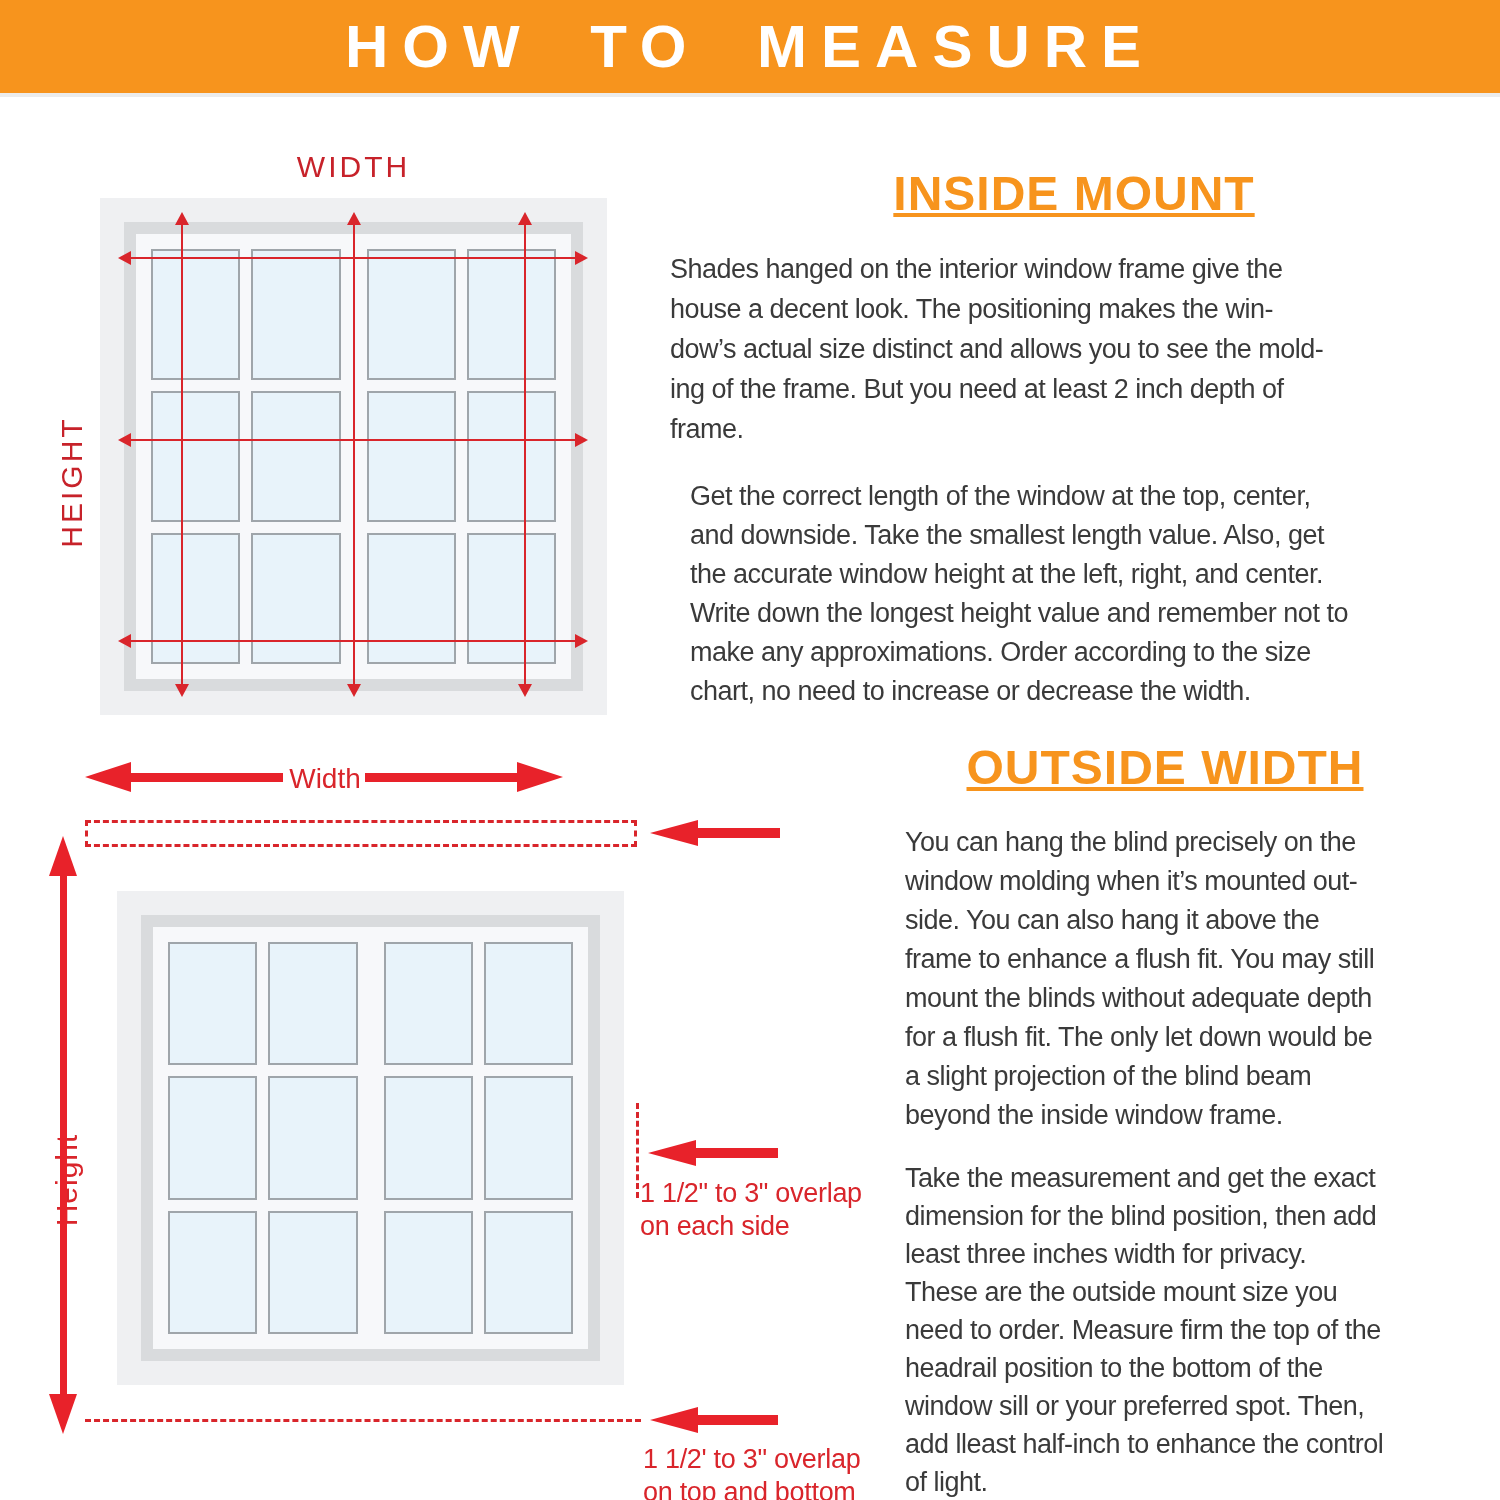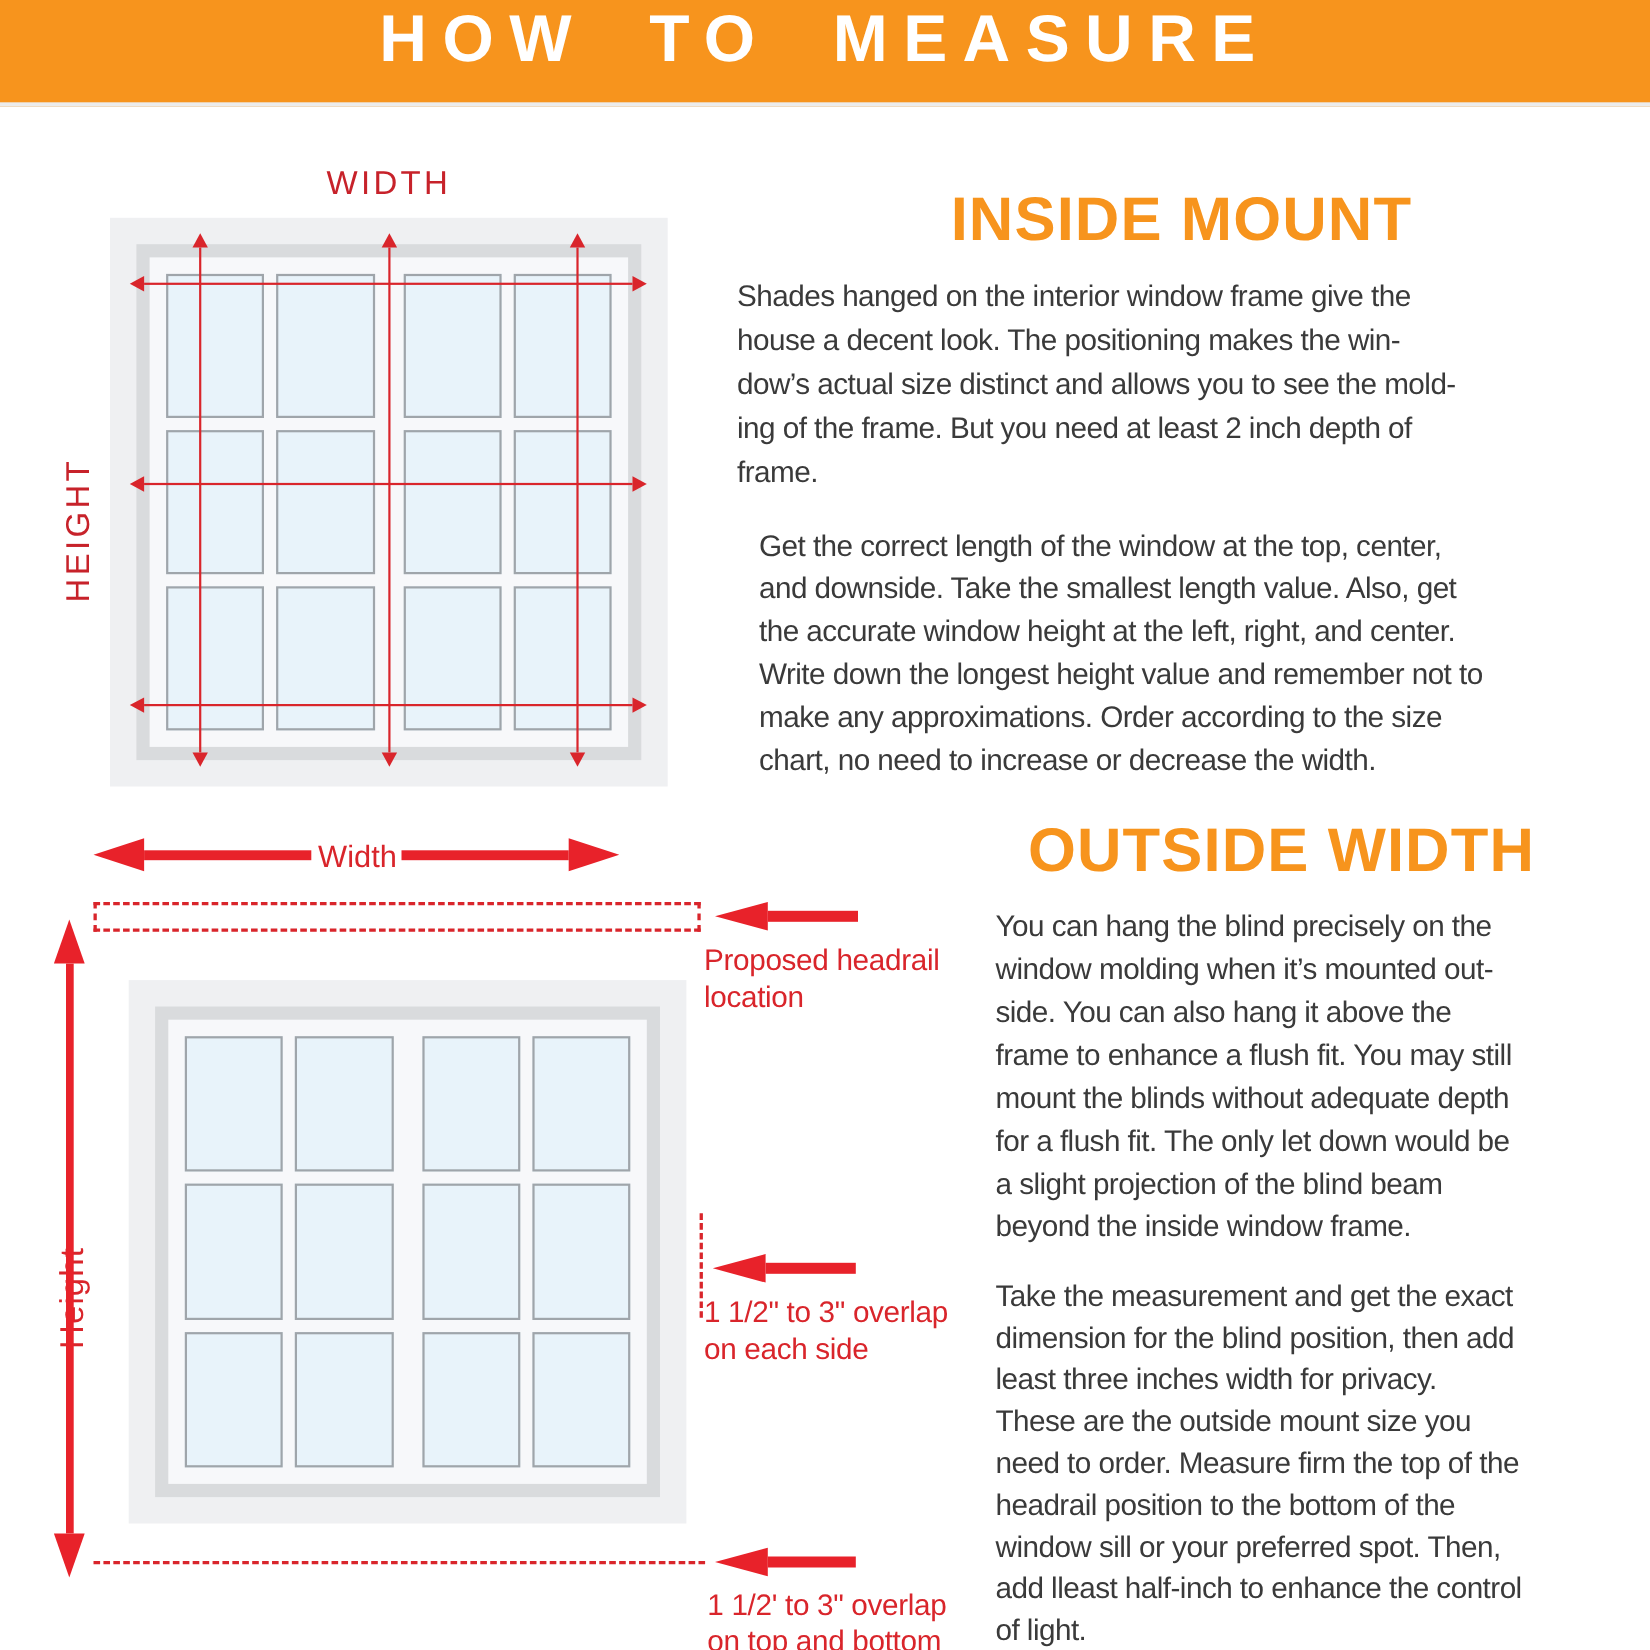--- a/index.html
+++ b/index.html
@@ -13,25 +13,25 @@
     --paneBorder:#9FA5AA;
     --frameOuter:#EFF0F2;
     --frameLip:#D9DBDD;
     --frameInner:#F7F8FA;
   }
   html,body{margin:0;padding:0;background:#fff;}
   .page{position:relative;width:1500px;height:1500px;background:#ffffff;overflow:hidden;
         font-family:"Liberation Sans", sans-serif;}
   
   .banner{position:absolute;left:0;top:0;width:1500px;height:97px;background:var(--orange);
-          display:flex;justify-content:center;border-bottom:4px solid #ececec;box-sizing:border-box;}
+          display:flex;align-items:center;justify-content:center;border-bottom:4px solid #ececec;box-sizing:border-box;}
   .banner h1{margin:0;color:#fff;font-size:60px;font-weight:bold;letter-spacing:14px;word-spacing:26px;}
   
   .para{position:absolute;color:var(--text);font-size:27px;letter-spacing:-0.5px;white-space:pre-line;}
-  .sec-heading{position:absolute;color:var(--orange);font-weight:bold;font-size:56px;text-align:center;letter-spacing:1px;}
+  .sec-heading{position:absolute;color:var(--orange);font-weight:bold;font-size:48px;text-align:center;letter-spacing:1px;text-decoration:underline;}
   .label{position:absolute;color:var(--labelRed);font-size:30px;letter-spacing:3px;}
   .note{position:absolute;color:var(--noteRed);font-size:27px;line-height:33px;white-space:pre-line;letter-spacing:-0.3px;}
   .rot{transform:translate(-50%,-50%) rotate(-90deg);white-space:nowrap;}
   
   .win{position:absolute;background:var(--frameOuter);}
   .win-lip{position:absolute;inset:24px;background:var(--frameLip);}
   .win-inner{position:absolute;inset:36px;background:var(--frameInner);}
   .win-panes{position:absolute;inset:51px;display:flex;}
   .sash{flex:1;display:grid;grid-template-columns:1fr 1fr;grid-template-rows:1fr 1fr 1fr;gap:11px;}
   .mullion{width:26px;}
@@ -127,22 +127,20 @@
   <div class="fat" style="left:365px;top:762px;width:198px;">
     <span class="bar"></span>
     <span class="tri-right"></span>
   </div>
 
   <div class="dash-rect" style="left:85px;top:820px;width:552px;height:27px;"></div>
   <div class="fat fat-sm" style="left:650px;top:820px;width:130px;">
     <span class="tri-left"></span>
     <span class="bar"></span>
   </div>
-  <div class="note" style="left:640px;top:857px;">Proposed headrail
-location</div>
 
   <div class="win" style="left:117px;top:891px;width:507px;height:494px;">
       <div class="win-lip"></div>
       <div class="win-inner"></div>
       <div class="win-panes">
         <div class="sash">
           <div class="pane"></div>
           <div class="pane"></div>
           <div class="pane"></div>
           <div class="pane"></div>

